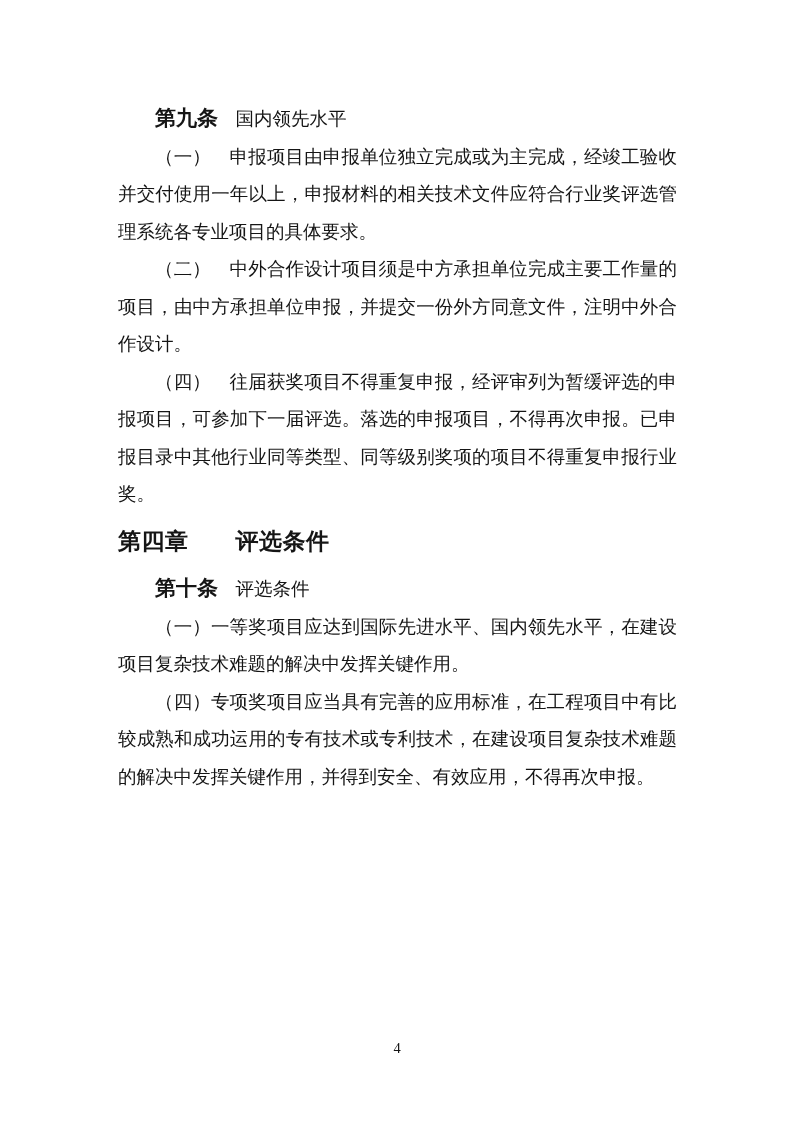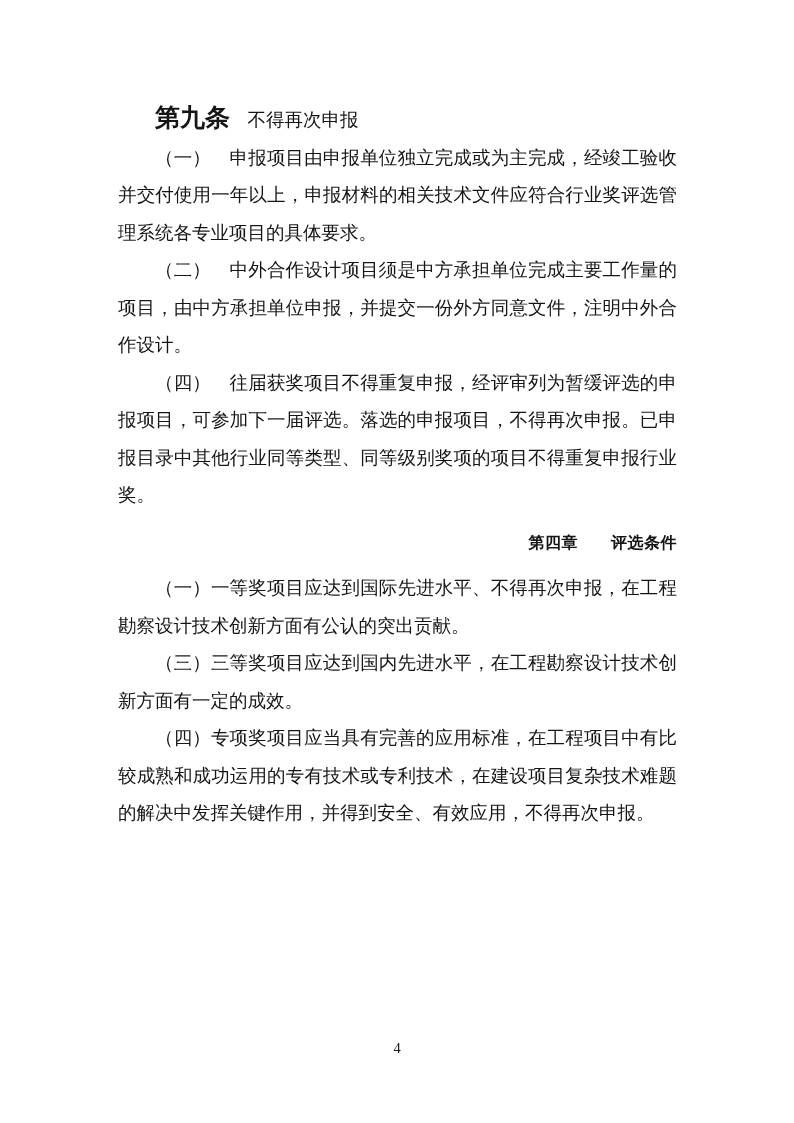--- a/index.html
+++ b/index.html
@@ -36,67 +36,67 @@
   .article-heading {
     margin: 0;
     text-indent: 2em;
     font-size: 18.5px;
     line-height: 37.5px;
     font-weight: normal;
   }
   .article-label {
     font-weight: 700;
     font-family: "Liberation Sans", "DejaVu Sans", sans-serif;
-    font-size: 25px;
+    font-size: 21px;
   }
   .article-title {
     margin-left: 0.95em;
   }
   .chapter-heading {
     margin: 9px 0;
-    text-align: right;
+    text-align: left;
     text-indent: 0;
     font-weight: 700;
     font-family: "Liberation Sans", "DejaVu Sans", sans-serif;
-    font-size: 16px;
+    font-size: 23px;
     line-height: 37.5px;
     letter-spacing: 0.5px;
   }
   .page-number {
     position: absolute;
     left: 0;
     top: 1037px;
     width: 100%;
     text-align: center;
     font-size: 14.5px;
     line-height: 22px;
     color: #151515;
   }
 </style>
 </head>
 <body>
 
 <div class="page">
   <div class="content">
 
-    <p class="article-heading"><span class="article-label">第九条</span><span class="article-title">不得再次申报</span></p>
+    <p class="article-heading"><span class="article-label">第九条</span><span class="article-title">国内领先水平</span></p>
 
     <p class="para">（一）　申报项目由申报单位独立完成或为主完成，经竣工验收并交付使用一年以上，申报材料的相关技术文件应符合行业奖评选管理系统各专业项目的具体要求。</p>
 
     <p class="para">（二）　中外合作设计项目须是中方承担单位完成主要工作量的项目，由中方承担单位申报，并提交一份外方同意文件，注明中外合作设计。</p>
 
 
     <p class="para">（四）　往届获奖项目不得重复申报，经评审列为暂缓评选的申报项目，可参加下一届评选。落选的申报项目，不得再次申报。已申报目录中其他行业同等类型、同等级别奖项的项目不得重复申报行业奖。</p>
 
     <p class="chapter-heading">第四章　　评选条件</p>
 
+    <p class="article-heading"><span class="article-label">第十条</span><span class="article-title">评选条件</span></p>
 
-    <p class="para">（一）一等奖项目应达到国际先进水平、不得再次申报，在工程勘察设计技术创新方面有公认的突出贡献。</p>
+    <p class="para">（一）一等奖项目应达到国际先进水平、国内领先水平，在建设项目复杂技术难题的解决中发挥关键作用。</p>
 
 
-    <p class="para">（三）三等奖项目应达到国内先进水平，在工程勘察设计技术创新方面有一定的成效。</p>
 
     <p class="para">（四）专项奖项目应当具有完善的应用标准，在工程项目中有比较成熟和成功运用的专有技术或专利技术，在建设项目复杂技术难题的解决中发挥关键作用，并得到安全、有效应用，不得再次申报。</p>
 
   </div>
 
   <div class="page-number">4</div>
 </div>
 
 </body></html>

